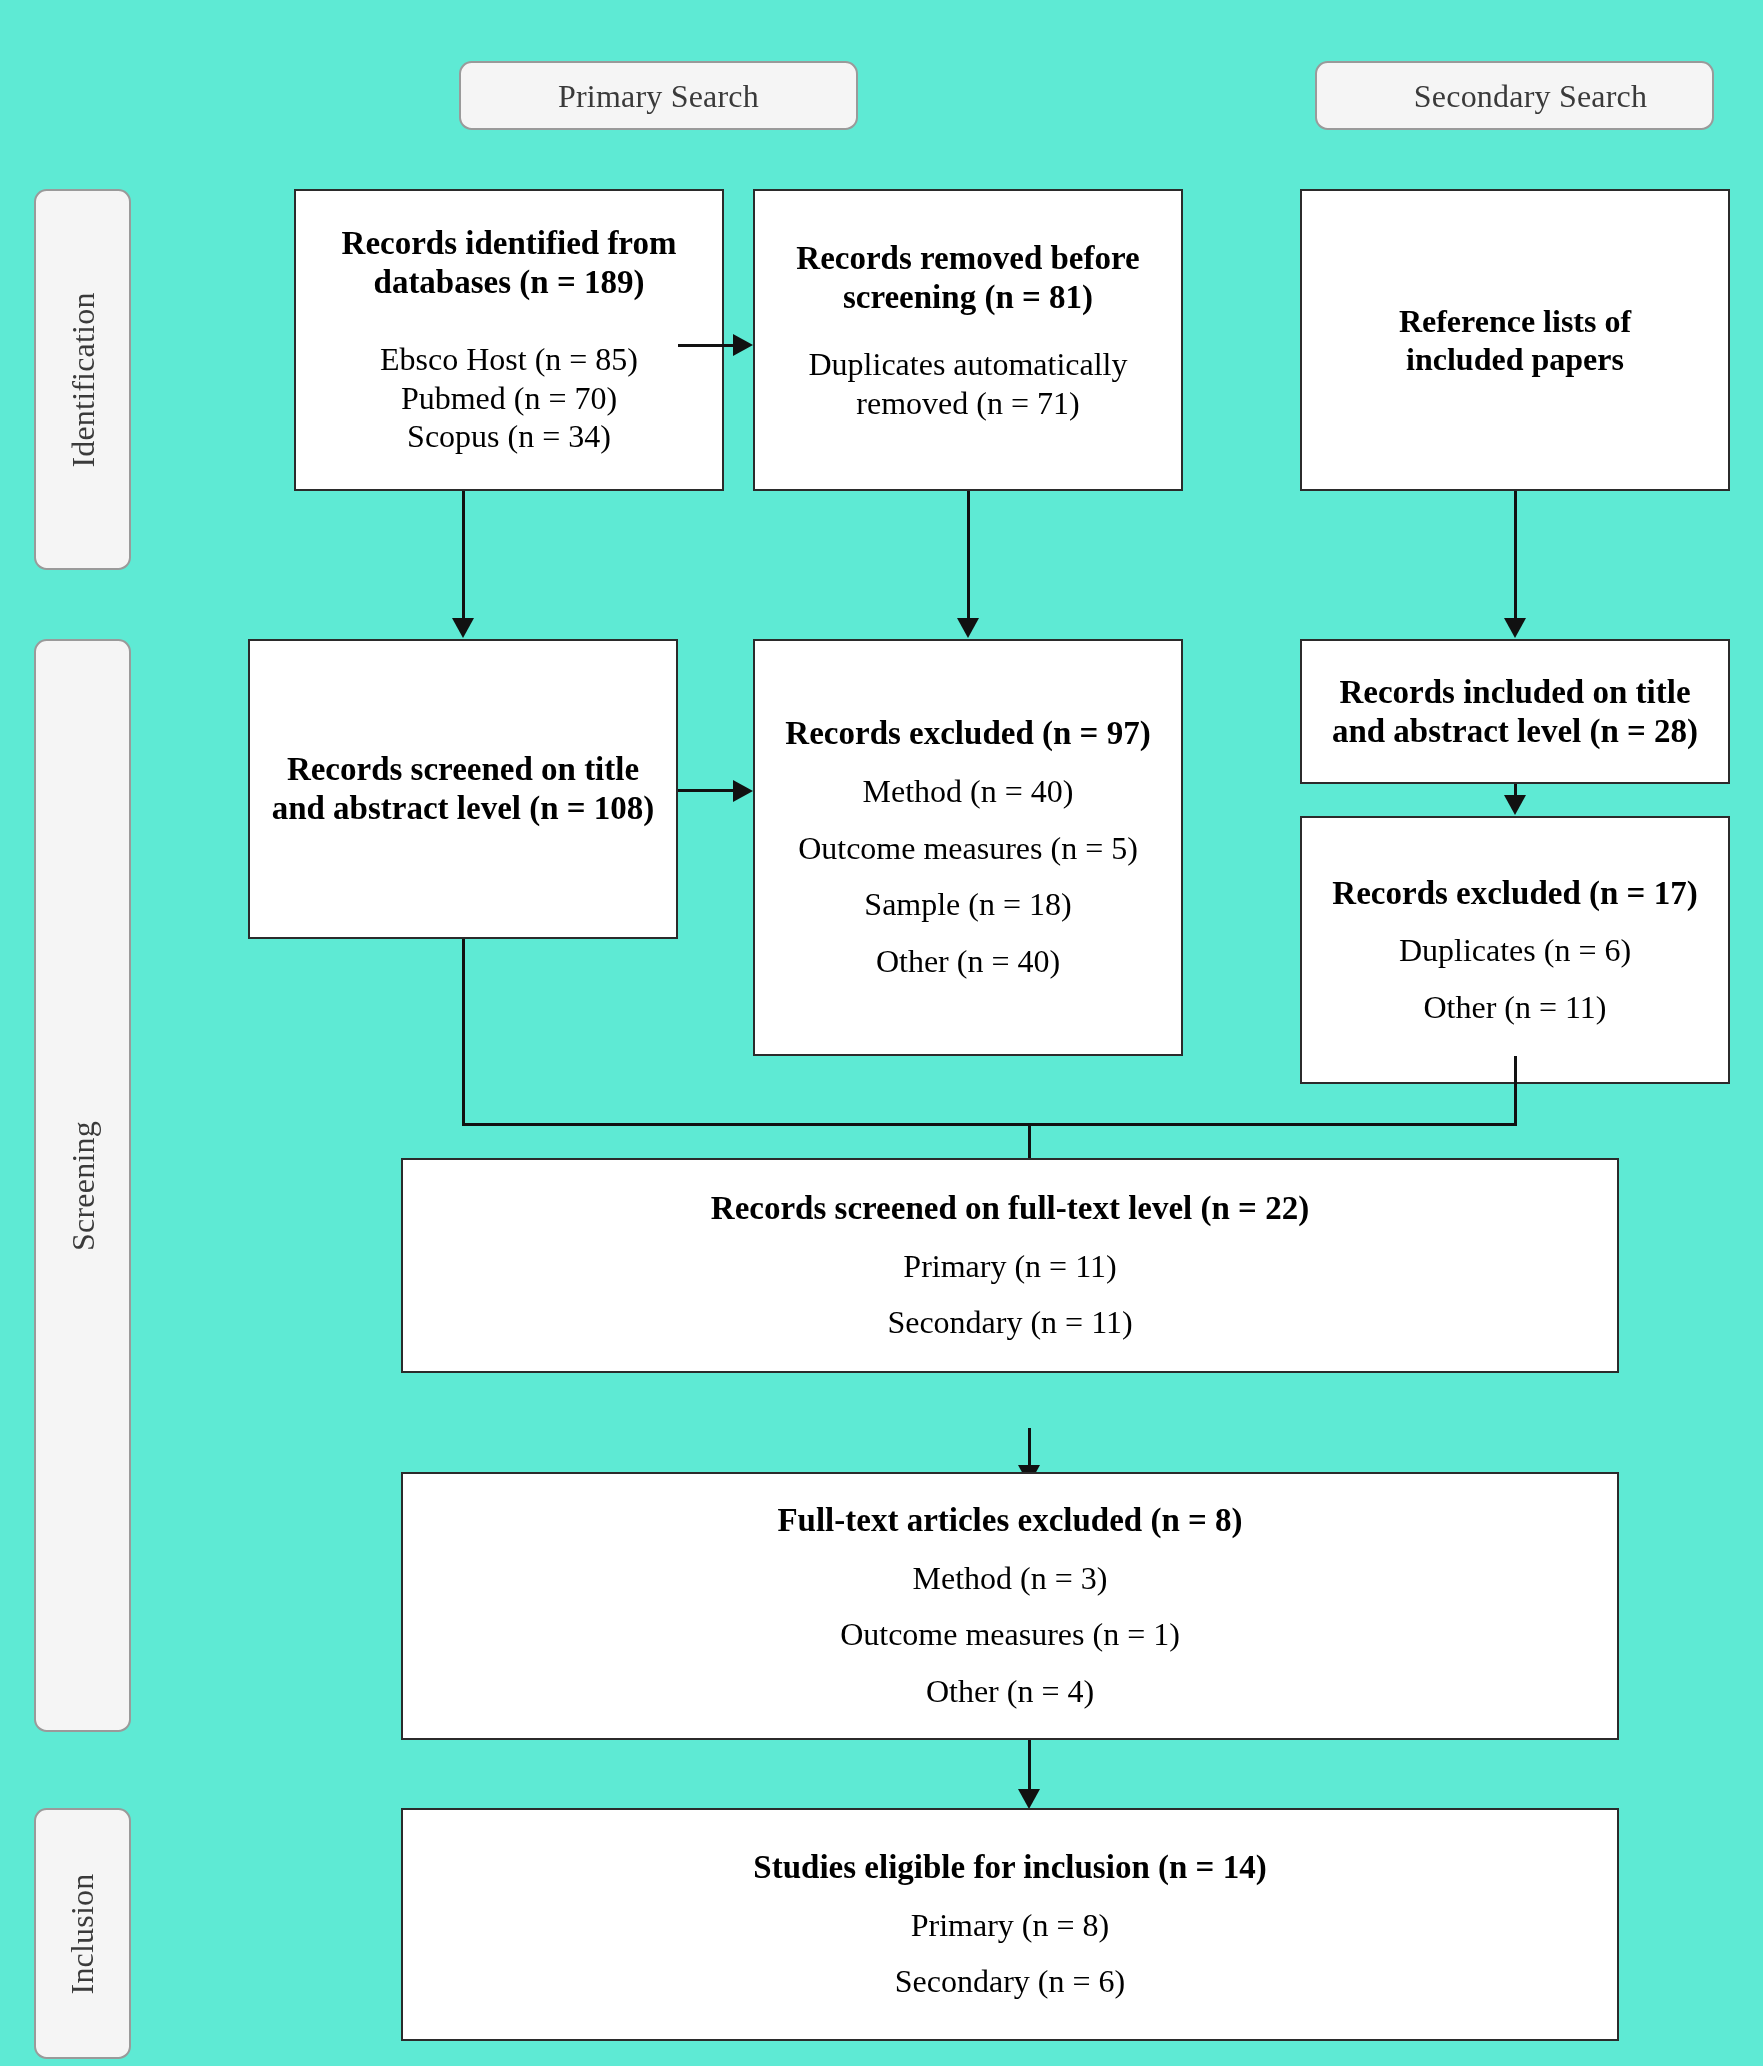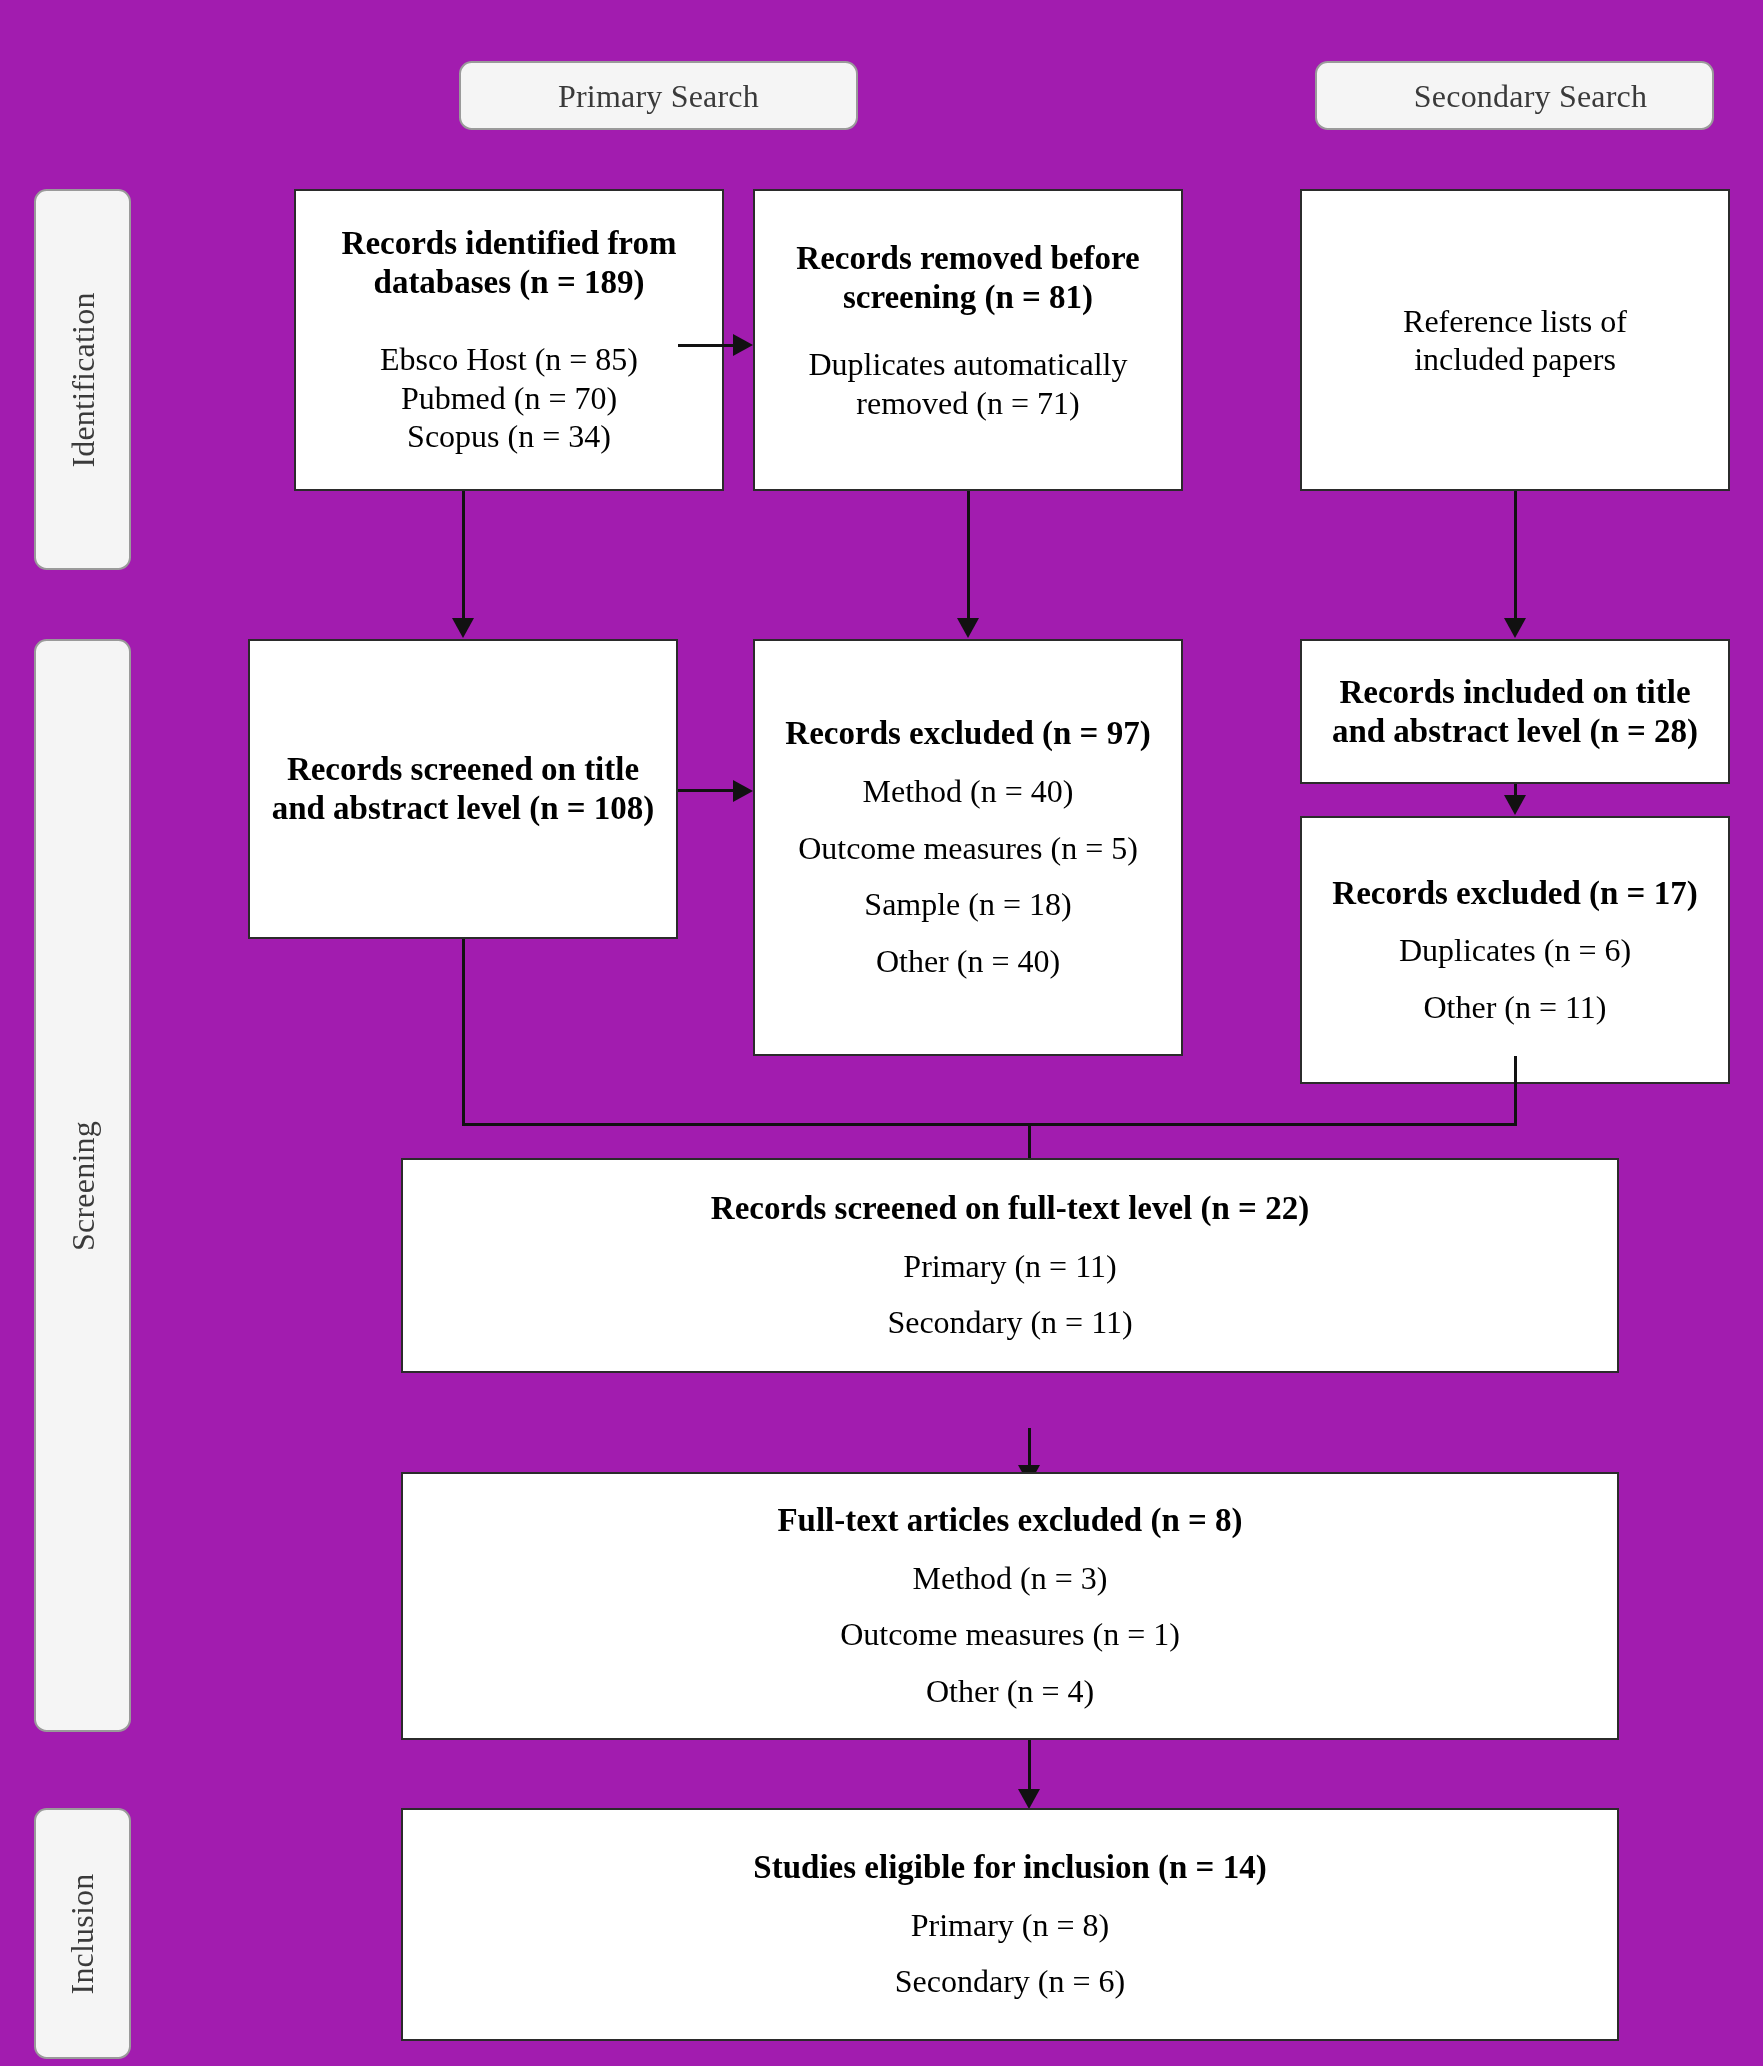--- a/index.html
+++ b/index.html
@@ -5,21 +5,21 @@
 <style>
   html, body {
     margin: 0;
     padding: 0;
     background: #ffffff;
   }
   #canvas {
     position: relative;
     width: 1763px;
     height: 2066px;
-    background: #a21caf;
+    background: #5eead4;
     font-family: "Liberation Serif", "DejaVu Serif", serif;
     color: #000000;
     overflow: hidden;
   }
 
   
   .pill {
     position: absolute;
     background: #f5f5f5;
     border: 2.1px solid #9a9a9a;
@@ -129,21 +129,21 @@
     <p class="box-line">Scopus (n = 34)</p>
   </div>
 
   <div class="box" style="left:753px; top:189px; width:430px; height:302px;">
     <p class="box-title">Records removed before screening (n = 81)</p>
     <div class="gap-md"></div>
     <p class="box-line">Duplicates automatically removed (n = 71)</p>
     <div class="gap-sm"></div>
   </div>
 
-  <div class="box" style="left:1300px; top:189px; width:430px; height:302px;">
+  <div class="box" style="left:1300px; top:189px; width:430px; height:302px;font-weight:bold;">
     <p class="box-line">Reference lists of</p>
     <p class="box-line">included papers</p>
   </div>
 
   <div class="hline" style="left:678px; top:344px; width:56px;"></div>
   <div class="arrow-right" style="left:733px; top:334px;"></div>
 
   <div class="vline" style="left:462px; top:491px; height:127px;"></div>
   <div class="arrow-down" style="left:452px; top:618px;"></div>
 

